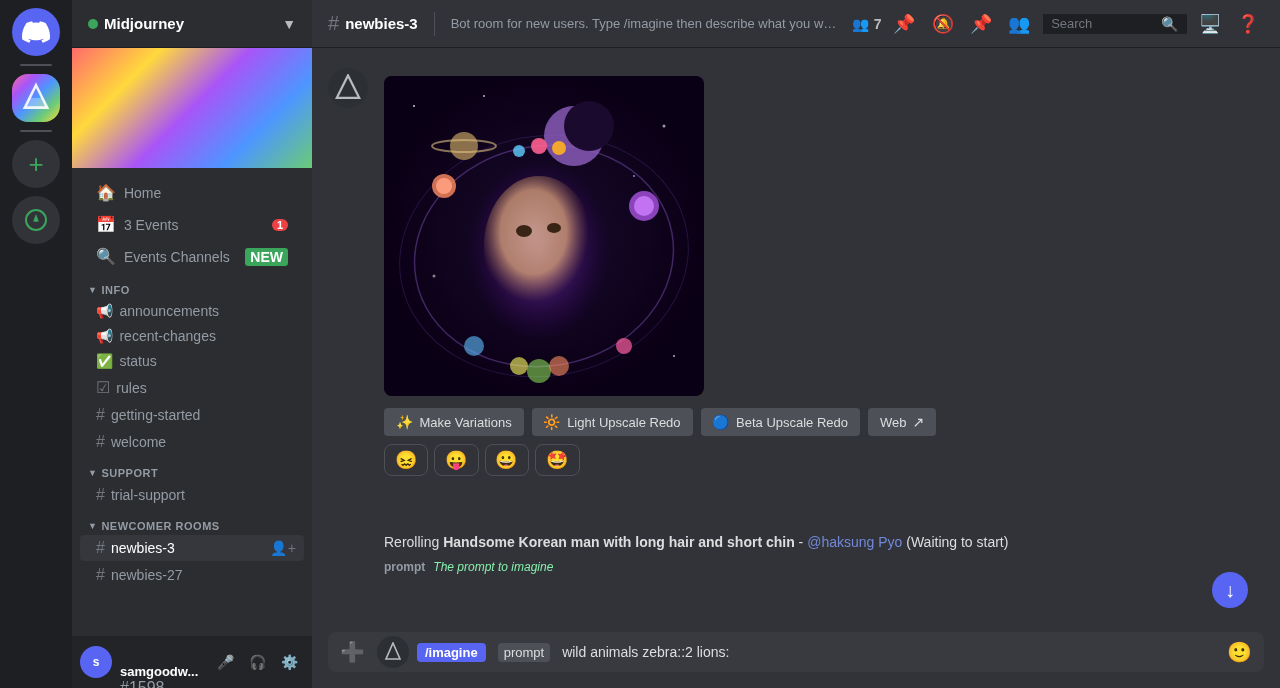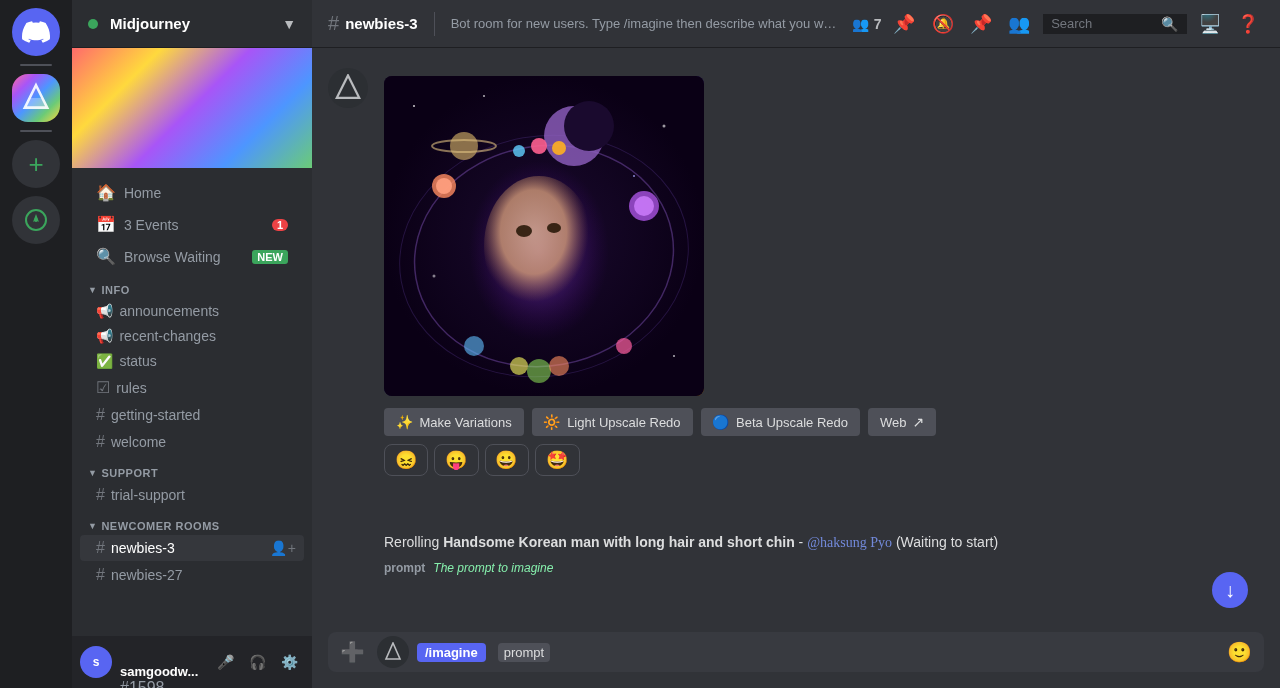--- a/index.html
+++ b/index.html
@@ -118,21 +118,21 @@
       font-weight: 700;
       border-radius: 8px;
       padding: 0 5px;
       min-width: 16px;
       text-align: center;
     }
     .nav-item .new-badge {
       margin-left: auto;
       background: #3ba55c;
       color: white;
-      font-size: 11px;
+      font-size: 14px;
       font-weight: 700;
       border-radius: 3px;
       padding: 1px 5px;
     }
     .category-header {
       display: flex; align-items: center;
       padding: 4px 8px 2px 16px;
       cursor: pointer;
       color: #949ba4;
       font-size: 11px;
@@ -426,40 +426,40 @@
     <svg width="24" height="24" viewBox="0 0 24 24" fill="#3ba55c">
       <circle cx="12" cy="12" r="10" stroke="#3ba55c" stroke-width="2" fill="none"></circle>
       <polygon points="12,6 9,14 12,12 15,14" fill="#3ba55c"></polygon>
       <circle cx="12" cy="12" r="2" fill="#3ba55c"></circle>
     </svg>
   </div>
 </div>
 
 <div class="channel-sidebar">
   <div class="server-header">
-    <div style="display:flex;align-items:center;gap:6px;">
+    <div style="display:flex;align-items:center;gap:0;">
       <span class="online-dot"></span>
       <span class="server-header-name">Midjourney</span>
     </div>
     <span class="server-header-arrow">▼</span>
   </div>
   <div class="server-banner"></div>
   <div class="channel-list">
     <div class="nav-item">
       <span class="icon">🏠</span>
       <span>Home</span>
     </div>
     <div class="nav-item">
       <span class="icon">📅</span>
       <span>3 Events</span>
       <span class="badge">1</span>
     </div>
     <div class="nav-item">
       <span class="icon">🔍</span>
-      <span>Browse Waiting</span>
+      <span>Events Channels</span>
       <span class="new-badge">NEW</span>
     </div>
 
     <div class="category-header">
       <span class="arrow">▼</span>
       <span>INFO</span>
     </div>
     <div class="channel-item">
       <span class="announce-icon">📢</span>
       <span>announcements</span>
@@ -657,21 +657,21 @@
     </div>
 
     <div style="padding:8px 0 4px 0;">
 
       <div style="display:flex;align-items:center;gap:8px;padding:2px 16px;">
         <div style="width:40px;height:40px;flex-shrink:0;">
           
         </div>
       </div>
       <div style="padding:2px 16px 2px 72px;font-size:14px;color:#dcddde;">
-        Rerolling <strong>Handsome Korean man with long hair and short chin</strong> - <span style="color:#7289da;cursor:pointer;font-family:Liberation Serif, serif;">@haksung Pyo</span> (Waiting to start)
+        Rerolling <strong>Handsome Korean man with long hair and short chin</strong> - <span style="color:#7289da;cursor:pointer;">@haksung Pyo</span> (Waiting to start)
       </div>
     </div>
 
     <div style="display:flex;align-items:center;gap:8px;padding:4px 16px 4px 72px;">
       <span style="font-size:12px;font-weight:700;color:#949ba4;">prompt</span>
       <span style="font-size:12px;color:#86efac;font-style:italic;">The prompt to imagine</span>
     </div>
 
   </div>
 
@@ -681,20 +681,21 @@
       <div style="width:40px;height:40px;flex-shrink:0;display:flex;align-items:center;justify-content:center;">
         <div style="width:32px;height:32px;border-radius:50%;background:#2c2f33;display:flex;align-items:center;justify-content:center;">
           <svg width="20" height="20" viewBox="0 0 100 100" fill="#b9bbbe">
             <path d="M50 5 L85 85 L15 85 Z" fill="none" stroke="#b9bbbe" stroke-width="8"></path>
           </svg>
         </div>
       </div>
       <div class="input-content">
         <span class="slash-cmd">/imagine</span>
         <span class="prompt-tag">prompt</span>
+        <input type="text" class="input-text" value="wild animals zebra::2 lions:" style="">
       </div>
       <span class="input-emoji">🙂</span>
     </div>
   </div>
 
   <div class="scroll-bottom" style="position:fixed;right:32px;bottom:80px;">
     <span style="color:#fff;font-size:20px;">↓</span>
   </div>
 </div>
 

